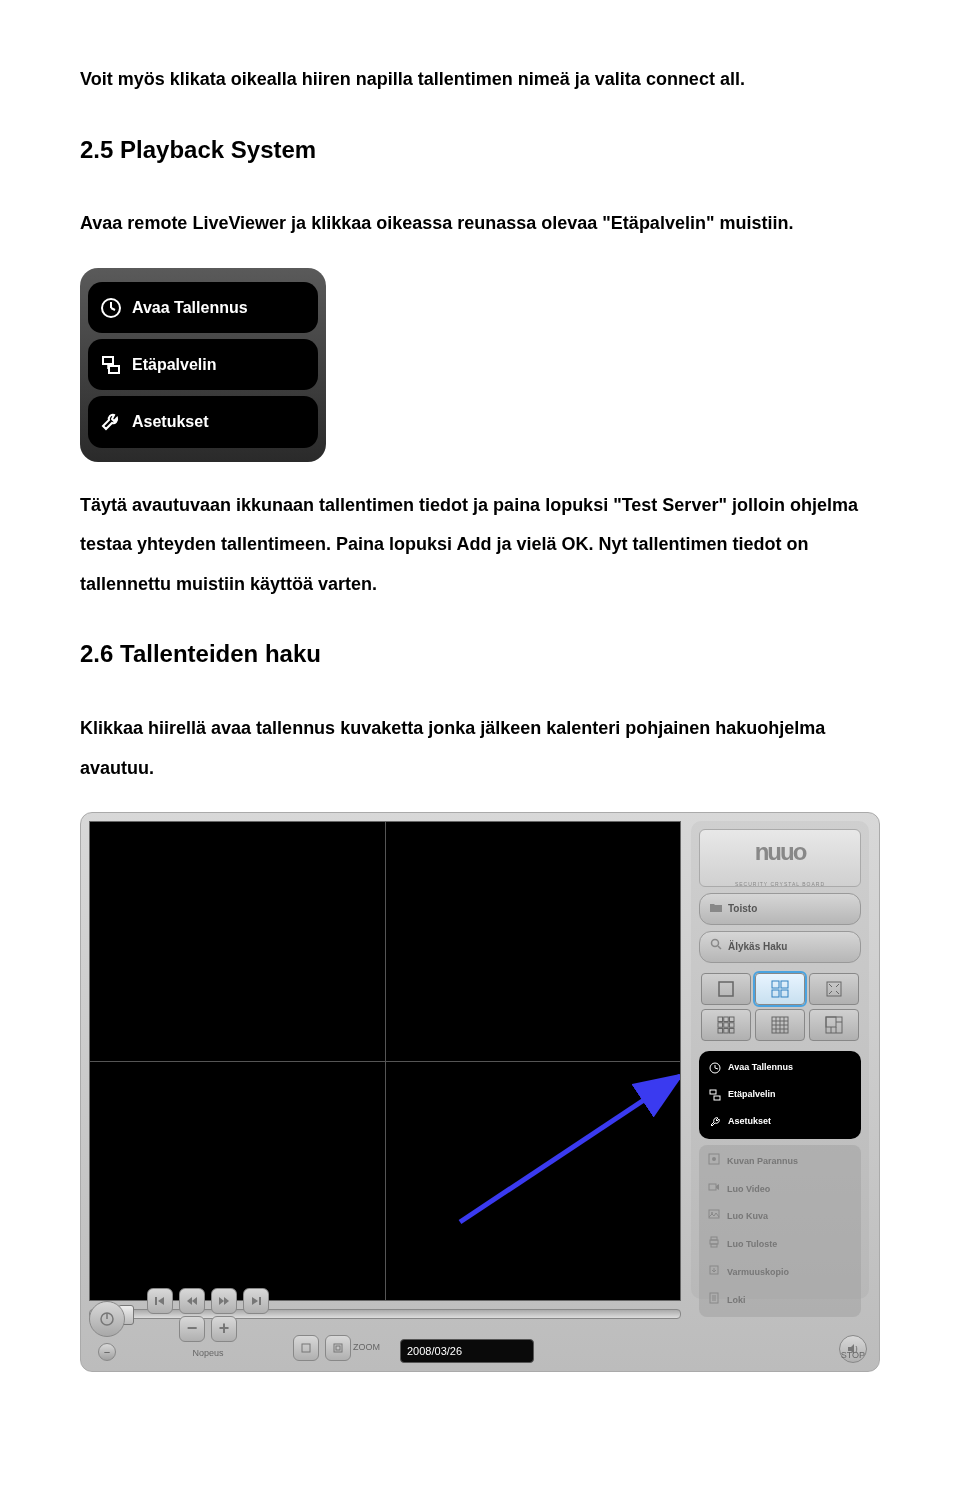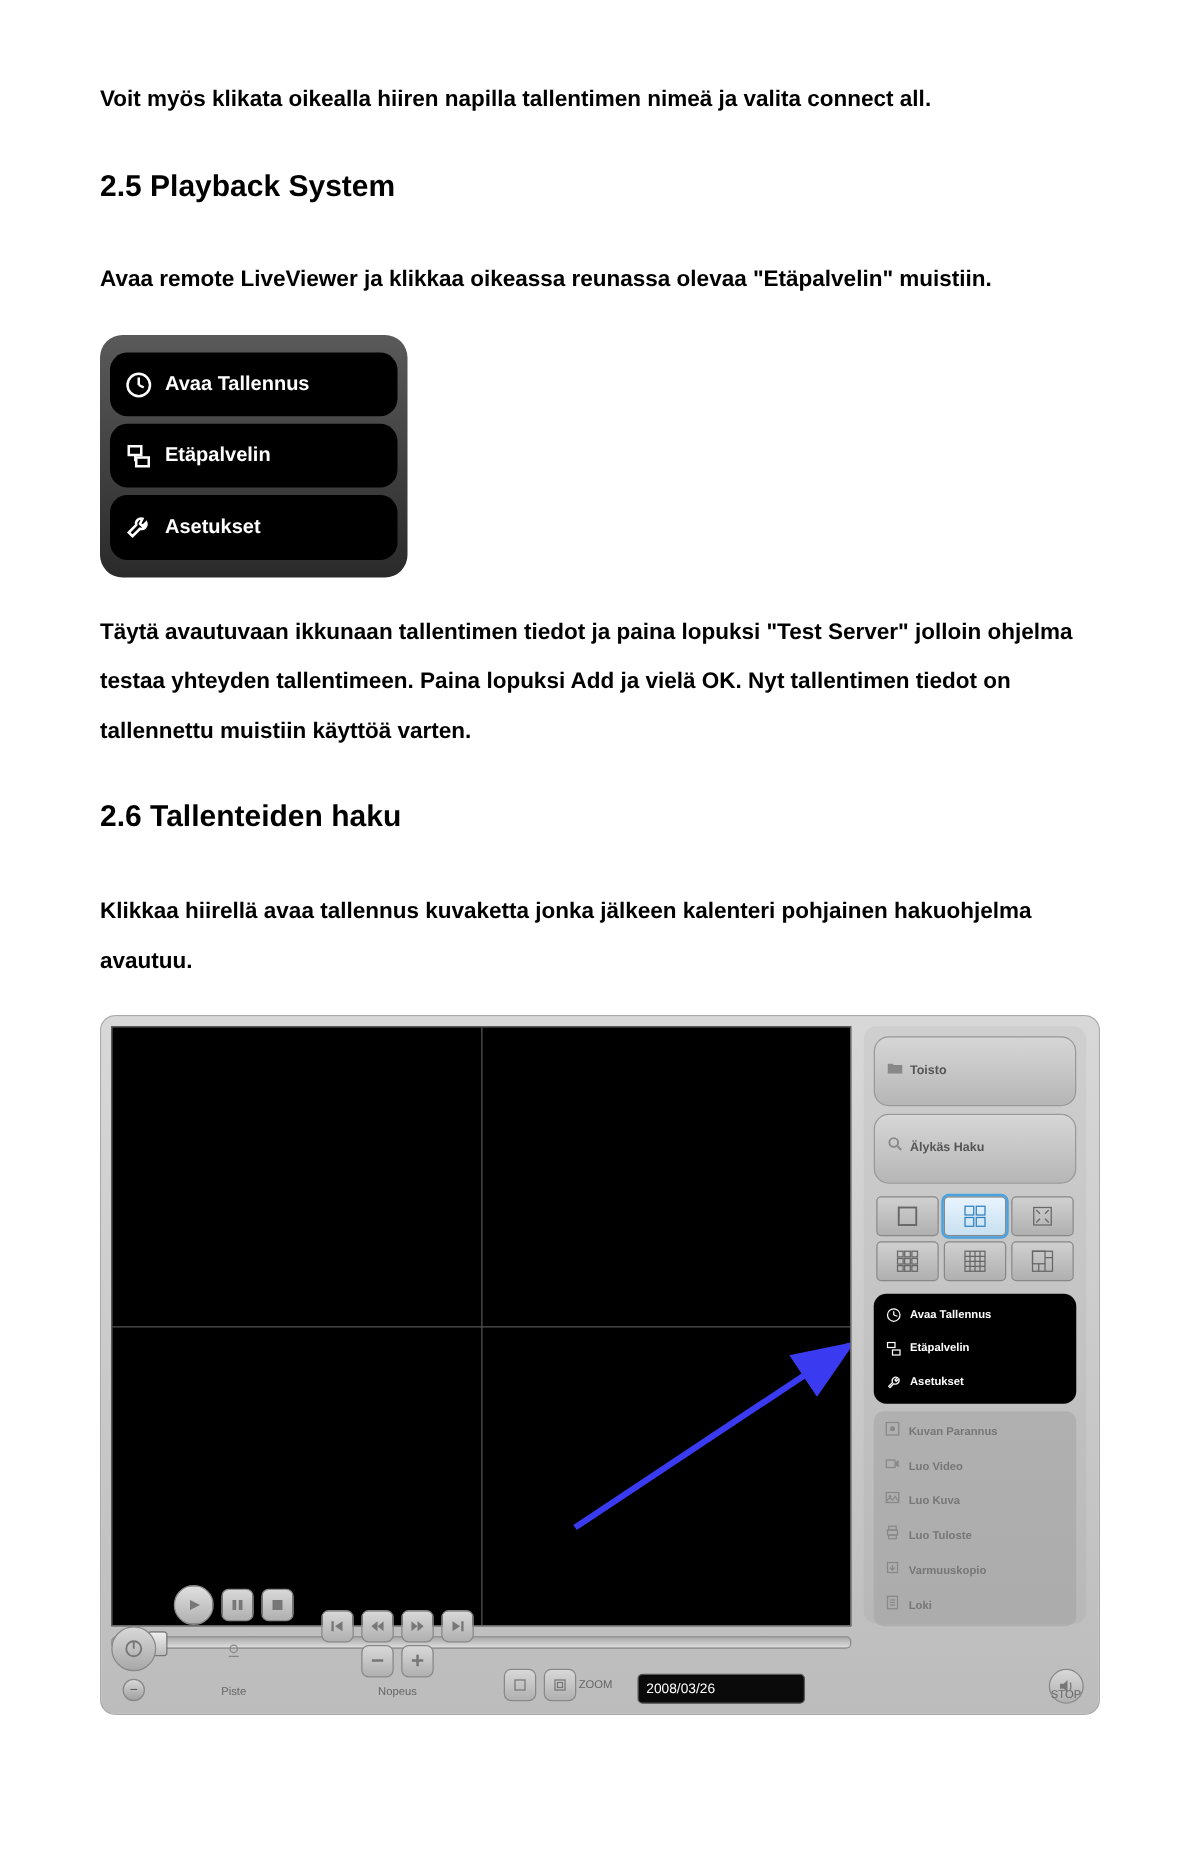--- a/index.html
+++ b/index.html
@@ -127,21 +127,21 @@
     color: #888;
     letter-spacing: 1px;
   }
   .pill-btn {
     height: 24px;
     background: linear-gradient(#d6d6d6, #b6b6b6);
     border: 1px solid #999;
     border-radius: 12px;
     display: flex;
     align-items: center;
-    padding: 16px 10px;
+    padding: 4px 10px;
     font-size: 10px;
     color: #555;
     font-weight: bold;
     gap: 6px;
   }
   .grid-select {
     display: grid;
     grid-template-columns: repeat(3, 1fr);
     gap: 4px;
     padding: 4px 2px;
@@ -379,20 +379,24 @@
       <defs>
         <marker id="arrhead" markerWidth="10" markerHeight="8" refX="9" refY="4" orient="auto">
           <polygon points="0 0, 10 4, 0 8" fill="#3a3af0"></polygon>
         </marker>
       </defs>
       <line x1="370" y1="400" x2="590" y2="254" stroke="#3a3af0" stroke-width="5" marker-end="url(#arrhead)"></line>
     </svg>
   </div>
 
   <div class="side-panel">
+    <div class="logo-box">
+      <span class="logo-text">nuuo</span>
+      <span class="logo-sub">SECURITY CRYSTAL BOARD</span>
+    </div>
 
     <div class="pill-btn">
       <span>
         <svg width="12" height="10" viewBox="0 0 12 10">
             <path d="M0 2h4l1 1h7v7H0z" fill="#888"></path>
           </svg>
       </span>
       <span>Toisto</span>
     </div>
     <div class="pill-btn">
@@ -566,47 +570,20 @@
     <div style="display:flex;flex-direction:column;align-items:center;gap:2px;">
       <div class="power-btn">
         <svg width="16" height="16">
             <circle cx="8" cy="8" r="6" fill="none" stroke="#777" stroke-width="1.5"></circle>
             <line x1="8" y1="2" x2="8" y2="8" stroke="#777" stroke-width="1.5"></line>
           </svg>
       </div>
       <div class="minimize-btn">−</div>
     </div>
 
-    <div style="display:flex;flex-direction:column;align-items:center;gap:2px;margin-left:10px;">
-      <div class="transport-row">
-        <div class="round-btn">
-            <svg width="12" height="12">
-              <polygon points="3,2 11,6 3,10" fill="#777"></polygon>
-            </svg>
-          </div>
-        <div class="small-btn">
-            <svg width="10" height="10">
-              <rect x="1" y="1" width="3" height="8" fill="#777"></rect>
-              <rect x="6" y="1" width="3" height="8" fill="#777"></rect>
-            </svg>
-          </div>
-        <div class="small-btn">
-            <svg width="10" height="10">
-              <rect x="1" y="1" width="8" height="8" fill="#777"></rect>
-            </svg>
-          </div>
-      </div>
-      <div class="transport-row" style="gap:18px;">
-        <span><svg width="20" height="12">
-              <circle cx="10" cy="4" r="3" fill="none" stroke="#888"></circle>
-              <line x1="6" y1="10" x2="14" y2="10" stroke="#888"></line>
-            </svg></span>
-      </div>
-      <div style="font-size:9px;color:#666;">Piste</div>
-    </div>
 
     <div style="display:flex;flex-direction:column;align-items:center;gap:2px;margin-left:18px;">
       <div class="transport-row">
         <div class="small-btn">
             <svg width="10" height="10">
               <rect x="0" y="1" width="2" height="8" fill="#777"></rect>
               <polygon points="9,1 3,5 9,9" fill="#777"></polygon>
             </svg>
           </div>
         <div class="small-btn">

